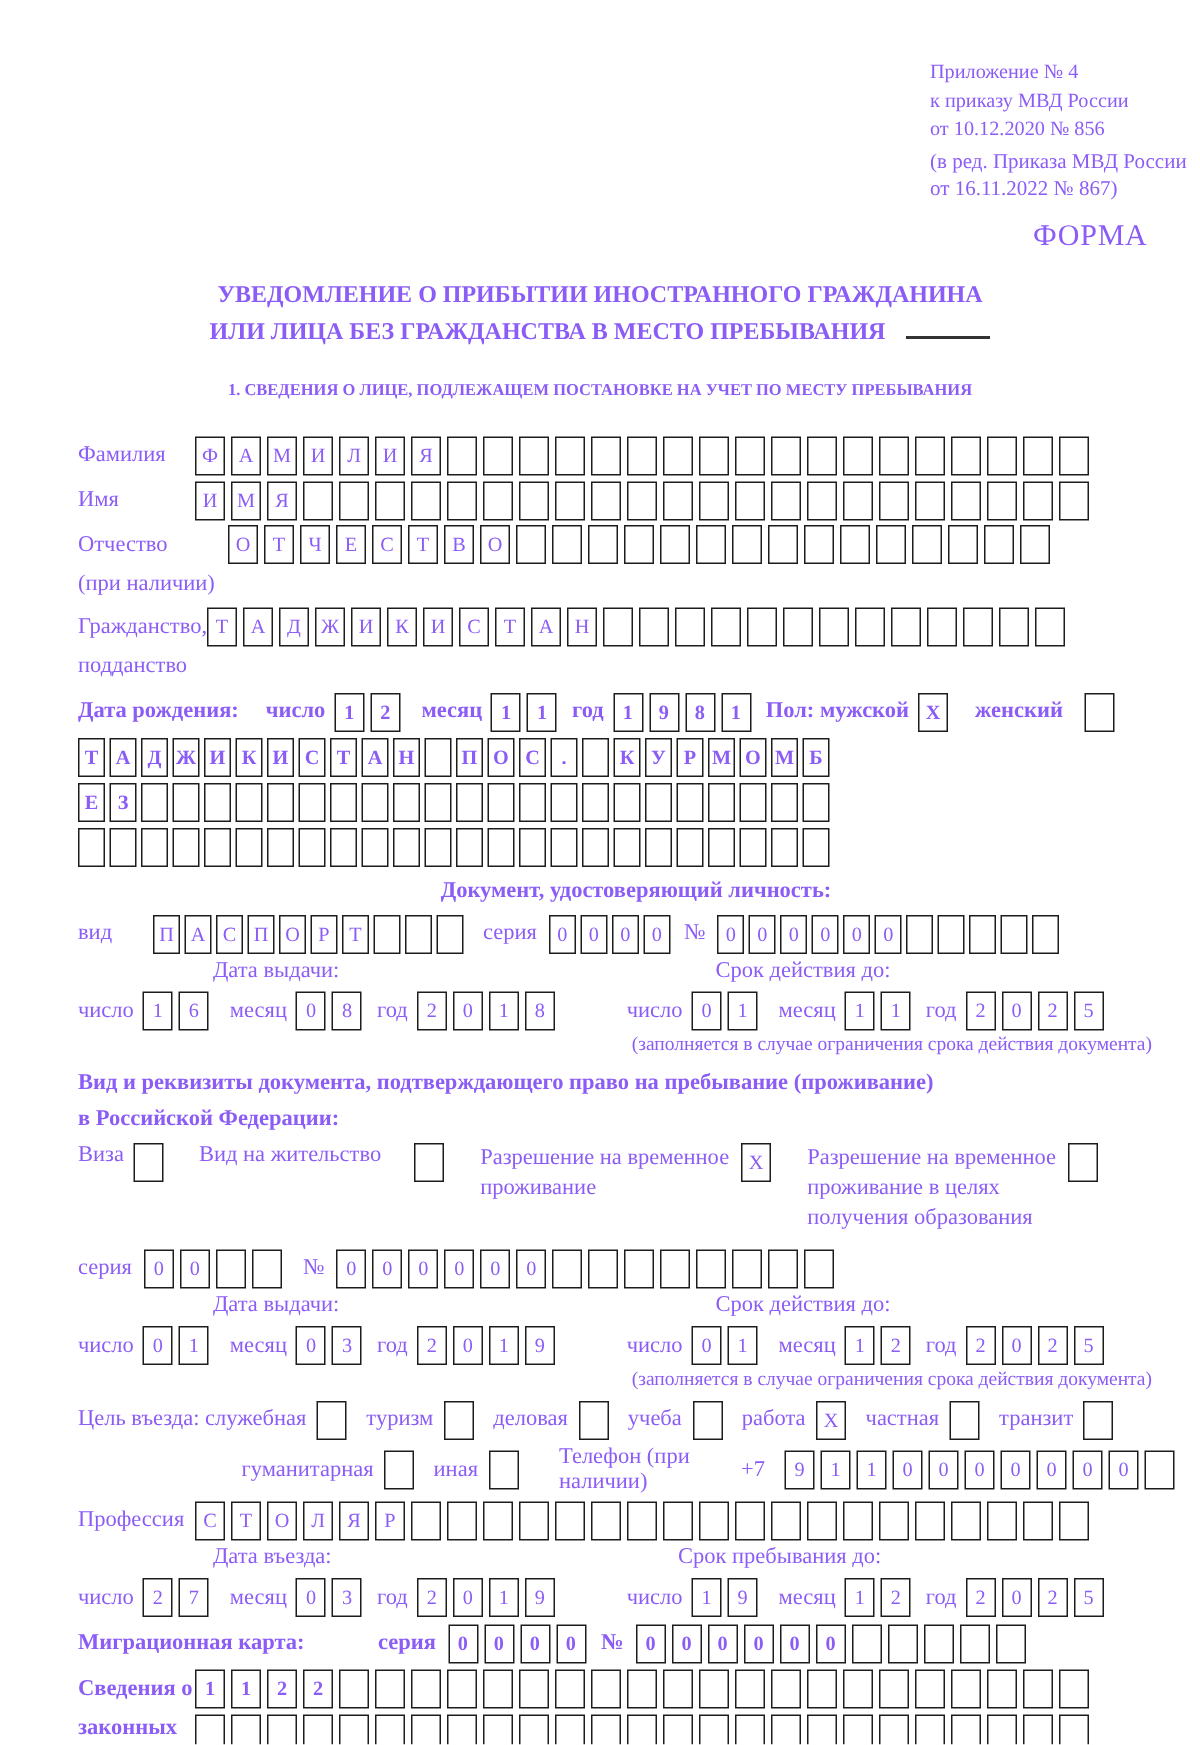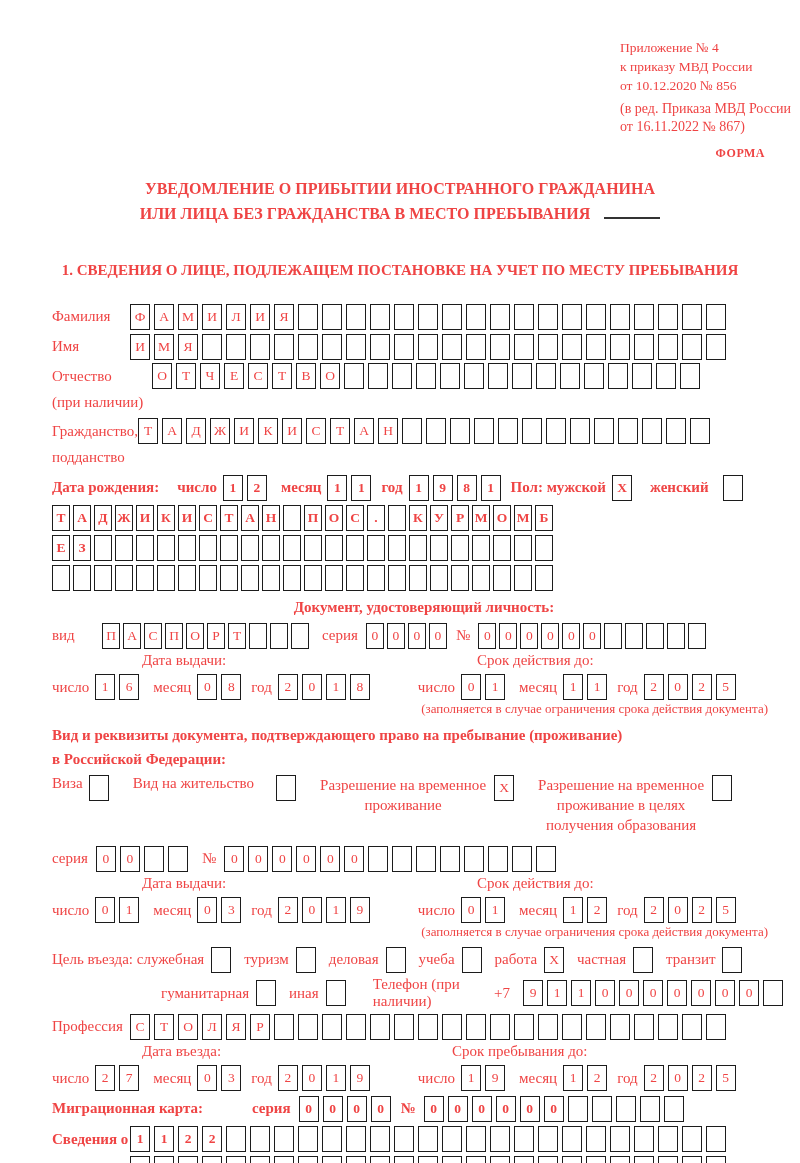--- a/index.html
+++ b/index.html
@@ -1,28 +1,28 @@
 <!DOCTYPE html>
 <html><head>
 <meta charset="utf-8">
 <style>
   html,body{margin:0;padding:0;background:#ffffff;}
   .page{
     position:relative;width:800px;height:1163px;overflow:hidden;
-    background:#ffffff;color:#ef4444;
+    background:#ffffff;color:#8b5cf6;
     font-family:"Liberation Serif","DejaVu Serif",serif;
     font-size:15px;
   }
   
   .annex{margin:38px 0 0 620px;font-size:13.5px;line-height:19px;}
   .annex-note{margin-top:5px;font-size:14px;line-height:18px;}
-  .forma{margin:10px 35px 0 0;text-align:right;font-weight:bold;font-size:12px;letter-spacing:.5px;}
+  .forma{margin:10px 35px 0 0;text-align:right;font-weight:normal;font-size:20px;letter-spacing:.5px;}
   .title{margin-top:15px;text-align:center;font-weight:bold;font-size:16px;line-height:25px;}
   .blank-line{display:inline-block;width:56px;border-bottom:2px solid #333;height:12px;margin-left:14px;}
-  .sec1{margin-top:36px;text-align:center;font-weight:bold;font-size:15px;}
+  .sec1{margin-top:20px;text-align:center;font-weight:bold;font-size:11px;}
   
   .form{margin:24px 4px 0 52px;}
   .row{display:flex;align-items:center;margin-bottom:3px;min-height:27px;}
   .row-top{display:flex;align-items:flex-start;margin-bottom:3px;}
   .lbl{flex:0 0 auto;}
   .lbl2 span{display:block;line-height:26px;}
   .w78{width:78px;} .w100{width:100px;} .w86{width:86px;} .w148{width:148px;}
   .cells{display:inline-flex;flex:0 0 auto;}
   .cell{
     box-sizing:border-box;flex:0 0 auto;width:20px;height:26px;margin-right:4px;
@@ -36,21 +36,21 @@
   .center-bold{text-align:center;font-weight:bold;margin:4px 0 6px 0;}
   .labels-line{position:relative;height:20px;margin-top:2px;}
   .labels-line .l1{position:absolute;left:90px;} .labels-line .l2{position:absolute;left:425px;}
   .labels-line .l1b{position:absolute;left:90px;} .labels-line .l2b{position:absolute;left:400px;}
   .dates-line{display:flex;align-items:center;margin:2px 0 1px 0;}
   .dg{display:flex;align-items:center;}
   .dg2{margin-left:44px;}
   .note{font-size:13px;text-align:right;margin:0 28px 6px 0;}
   .plain{line-height:24px;font-weight:bold;}
   .visa-row{display:flex;align-items:flex-start;margin:4px 0 10px 0;}
-  .vlabel{text-align:center;line-height:20px;}
+  .vlabel{line-height:20px;}
   .cb-wrap{display:flex;align-items:flex-start;}
   .purpose-row .cells{margin:0 9px 0 7px;}
   .stack3 .cells{margin-bottom:4px;}
 </style>
 </head>
 <body>
 
 <div class="page">
 
   <div class="annex">

